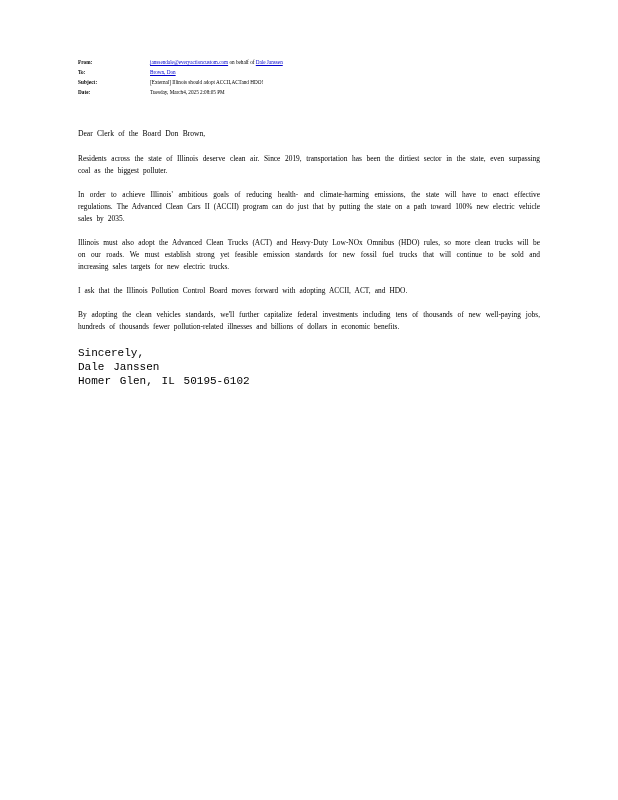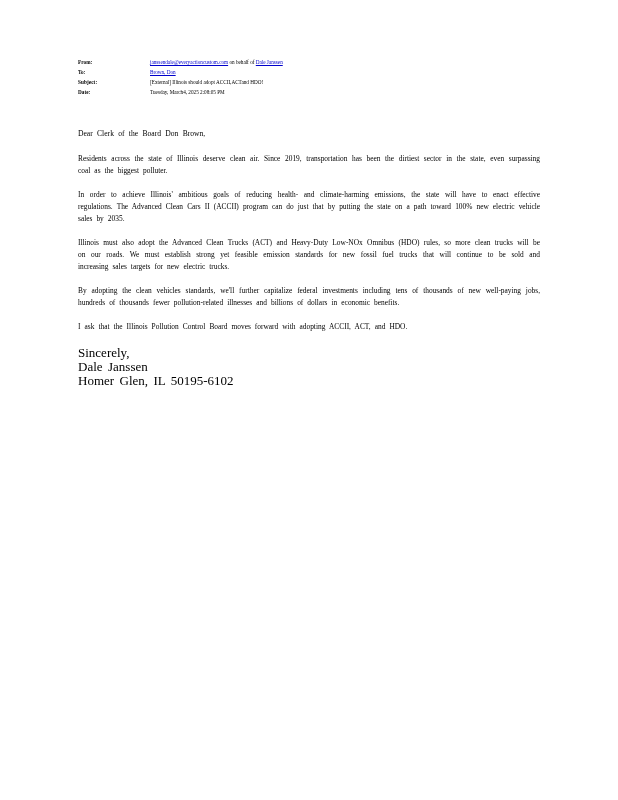--- a/index.html
+++ b/index.html
@@ -73,23 +73,24 @@
     word-spacing: 2.2px;
   }
   p.salutation {
     margin: 0 0 13px 0;
     font-size: 7.6px;
     line-height: 12px;
     word-spacing: 2.4px;
   }
   .signoff {
     margin-top: 14px;
-    font-size: 13px;
+    font-size: 11px;
     line-height: 12.2px;
     word-spacing: 2.2px;
+    font-family: Liberation Mono, monospace;
   }
   .signoff div {
     margin-bottom: 2px;
   }
 </style>
 </head>
 <body>
 
 <div class="page">
 
@@ -114,22 +115,22 @@
         </tr>
       </tbody>
     </table>
   </div>
 
   <div class="body-wrap">
     <p class="salutation">Dear  Clerk  of the Board  Don  Brown,</p>
     <p class="para">Residents   across   the  state   of  Illinois   deserve   clean   air.  Since   2019,  transportation      has  been   the  dirtiest   sector   in  the   state,  even  surpassing     coal  as  the  biggest   polluter.</p>
     <p class="para">In  order  to  achieve   Illinois'   ambitious   goals  of  reducing   health-  and  climate-harming      emissions,   the  state  will  have   to  enact  effective  regulations.   The  Advanced    Clean   Cars  II  (ACCII)    program   can  do  just  that  by  putting   the  state   on   a  path  toward   100%   new  electric   vehicle   sales  by  2035.</p>
     <p class="para">Illinois  must  also  adopt  the  Advanced    Clean   Trucks   (ACT)   and  Heavy-Duty     Low-NOx    Omnibus    (HDO)   rules,  so   more  clean  trucks   will  be  on  our  roads.   We  must  establish   strong   yet  feasible   emission   standards    for  new  fossil  fuel   trucks  that  will  continue   to  be  sold  and  increasing    sales  targets   for  new  electric   trucks.</p>
+    <p class="para">I  ask  that  the  Illinois   Pollution   Control   Board  moves   forward    with  adopting   ACCII,   ACT,   and  HDO.</p>
     <p class="para">By  adopting   the  clean   vehicles   standards,   we'll  further  capitalize   federal   investments    including   tens  of  thousands   of   new  well-paying    jobs,  hundreds   of  thousands   fewer  pollution-related     illnesses   and  billions   of  dollars   in  economic   benefits.</p>
-    <p class="para">I  ask  that  the  Illinois   Pollution   Control   Board  moves   forward    with  adopting   ACCII,   ACT,   and  HDO.</p>
     <div class="signoff">
       <div>Sincerely,</div>
       <div>Dale   Janssen</div>
       <div>Homer   Glen,   IL  50195-6102</div>
     </div>
   </div>
 
 </div>
 
 </body></html>

